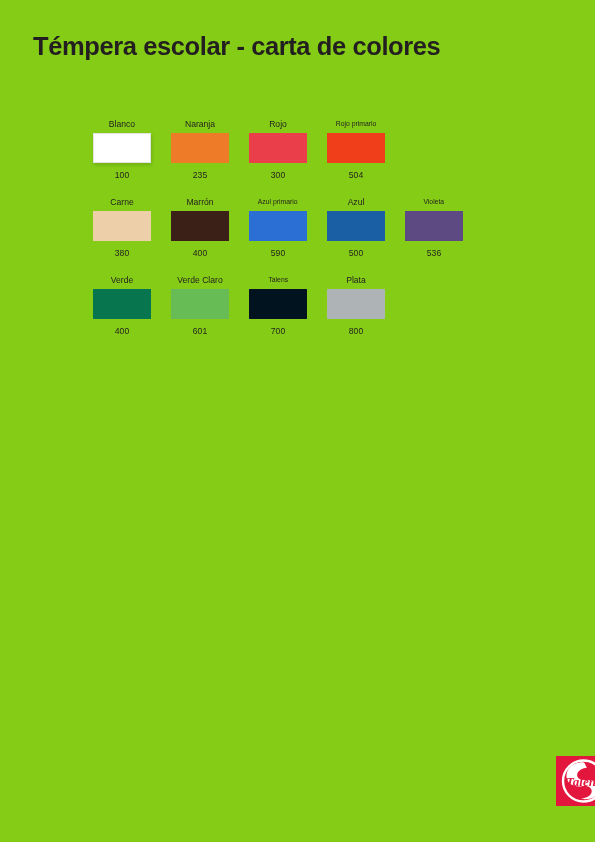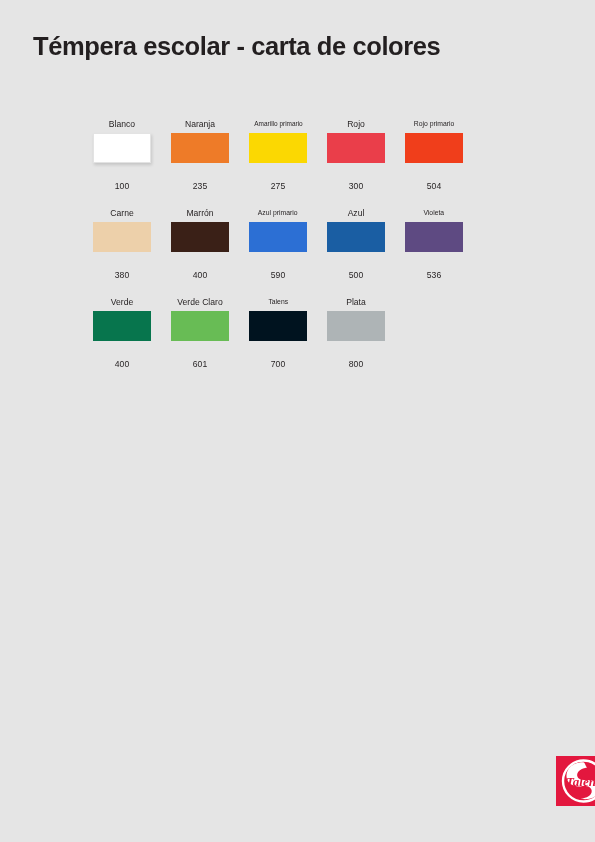--- a/index.html
+++ b/index.html
@@ -13,21 +13,21 @@
     height: 842px;
     position: relative;
     overflow: hidden;
     font-family: "Liberation Sans", sans-serif;
     color: #231f20;
   }
 
   .page {
     position: absolute;
     inset: 0;
-    background: #e5e5e5;
+    background: #84cc16;
   }
 
   
   .page-title {
     position: absolute;
     left: 33px;
     top: 32px;
     font-size: 25.5px;
     font-weight: bold;
     letter-spacing: -0.4px;
@@ -89,21 +89,21 @@
     width: 56px;
     height: 28px;
     box-shadow: 1px 2px 3px rgba(0,0,0,0.14);
   }
 
   .swatch-code {
     font-size: 8.6px;
     line-height: 11px;
     color: #231f20;
     text-align: center;
-    margin-top: 18px;
+    margin-top: 7px;
   }
 
   
   .brand-logo {
     position: absolute;
     left: 508px;
     top: 756px;
     width: 55px;
     height: 50px;
     padding-left: 48px;
@@ -125,25 +125,20 @@
       <div class="swatch-row">
         <div class="swatch-cell">
           <div class="swatch-name">Blanco</div>
           <div class="swatch-chip white-chip"></div>
           <div class="swatch-code">100</div>
         </div>
         <div class="swatch-cell">
           <div class="swatch-name">Naranja</div>
           <div class="swatch-chip" style="background: rgb(238, 123, 40);"></div>
           <div class="swatch-code">235</div>
-        </div>
-        <div class="swatch-cell">
-          <div class="swatch-name xs">Amarillo primario</div>
-          <div class="swatch-chip" style="background: rgb(251, 216, 2);"></div>
-          <div class="swatch-code">275</div>
         </div>
         <div class="swatch-cell">
           <div class="swatch-name">Rojo</div>
           <div class="swatch-chip" style="background: rgb(234, 62, 74);"></div>
           <div class="swatch-code">300</div>
         </div>
         <div class="swatch-cell">
           <div class="swatch-name sm">Rojo primario</div>
           <div class="swatch-chip" style="background: rgb(240, 62, 27);"></div>
           <div class="swatch-code">504</div>

